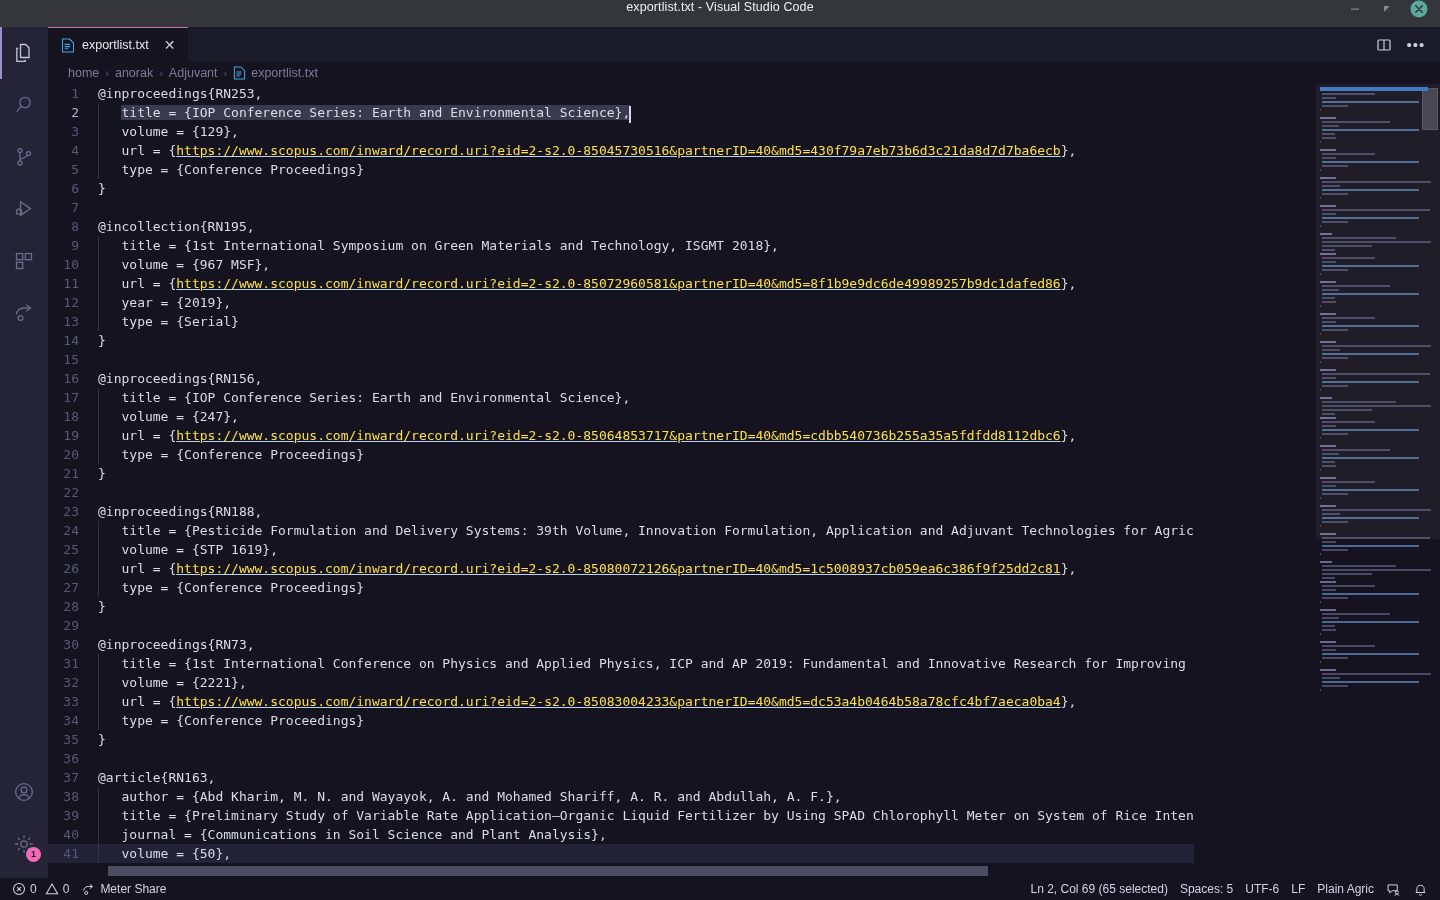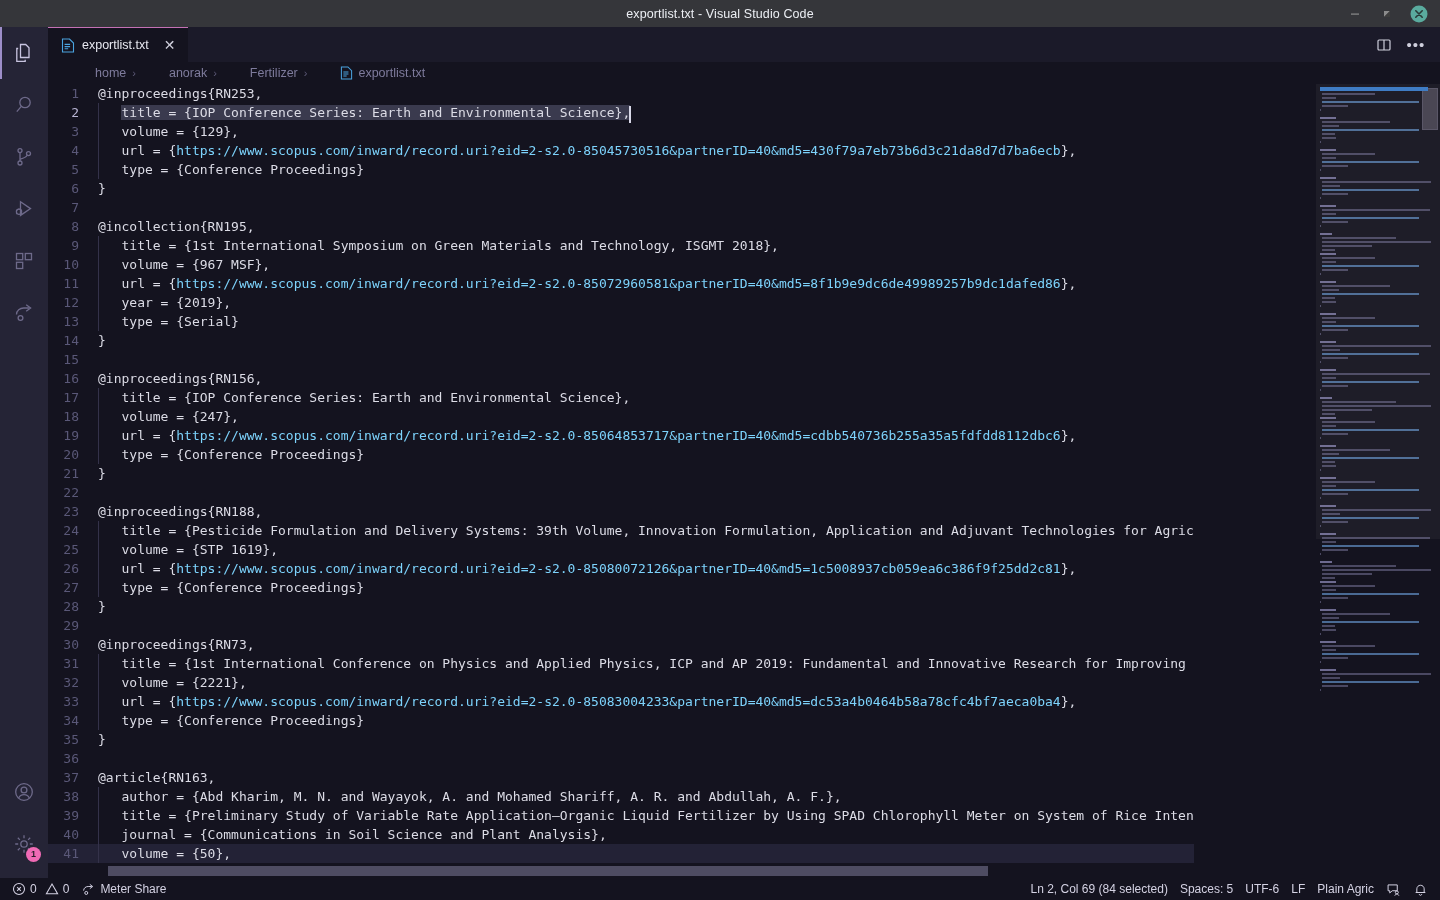--- a/index.html
+++ b/index.html
@@ -9,21 +9,21 @@
     font-family: "Liberation Sans", sans-serif;
     overflow: hidden;
     -webkit-font-smoothing: antialiased;
   }
   #app { position: relative; width: 1440px; height: 900px; display: flex; flex-direction: column; }
 
   
   .titlebar {
     height: 27px; min-height: 27px;
     background: #35363a;
-    display: flex; align-items: center;
+    display: flex; align-items: flex-start;
     position: relative;
     color: #e6e6e6;
   }
   .titlebar-title {
     position: absolute; left: 0; right: 0; text-align: center;
     font-size: 12.5px; color: #eceff4; letter-spacing: .1px;
     pointer-events: none;
   }
   .win-controls { margin-left: auto; display: flex; align-items: center; gap: 14px; padding-right: 12px; z-index: 2; }
   .win-btn { width: 18px; height: 18px; display: flex; align-items: center; justify-content: center; cursor: pointer; }
@@ -101,21 +101,21 @@
   .tab-action { width: 28px; height: 28px; display: flex; align-items: center; justify-content: center; cursor: pointer; color: #cfcfdc; border-radius:4px;}
 
   
   .breadcrumbs {
     height: 22px; min-height: 22px;
     display: flex; align-items: center;
     padding-left: 18px; gap: 4px;
     font-size: 12.5px; color: #7e7b9c;
     background: #14131f;
   }
-  .crumb { cursor: pointer; padding: 0 2px; display:flex; align-items:center; gap:5px;margin-left:27px;}
+  .crumb { cursor: pointer; padding: 0 2px; display:flex; align-items:center; gap:5px;}
   .crumb-sep { color: #5d5a78; font-size: 11px; }
 
   
   .code-wrap { flex: 1; position: relative; overflow: hidden; background: #14131f; display: flex; }
   .code-scroll { position: relative; flex: 1; overflow: hidden; }
   .code-lines {
     position: absolute; top: 0; left: 0;
     font-family: "DejaVu Sans Mono", "Liberation Mono", monospace;
     font-size: 13px; line-height: 19px;
     white-space: pre;
@@ -124,21 +124,21 @@
   .ln {
     width: 50px; min-width: 50px; text-align: right;
     color: #5a5878; padding-right: 19px;
     user-select: none;
   }
   .ln.cur { color: #b9b5d4; }
   .lc { color: #dcdce6; position: relative; white-space: pre; }
   .indent-guide {
     position: absolute; left: 0; top: 0; bottom: 0; width: 1px; background: #34324a;
   }
-  a.url { color: #7dd3fc; text-decoration-color:#b7d4f5; cursor: pointer; }
+  a.url { color: #fde047; text-decoration: underline; text-decoration-color:#b7d4f5; cursor: pointer; }
   .sel { background: #3a3a4e; }
   .cursor {
     display: inline-block; width: 2px; height: 17px; background: #d8d8e8;
     vertical-align: text-bottom; margin-left: -1px; position:relative; top:3px;
   }
   .line.highlight-row { background: #232236; }
 
   
   .minimap {
     width: 124px; min-width: 124px; position: relative;
@@ -296,21 +296,21 @@
           </div>
           <div class="tab-action" style="font-size:15px;letter-spacing:1px;">•••</div>
         </div>
       </div>
 
       <div class="breadcrumbs">
         <span class="crumb">home</span>
         <span class="crumb-sep">›</span>
         <span class="crumb">anorak</span>
         <span class="crumb-sep">›</span>
-        <span class="crumb">Fertilizer</span>
+        <span class="crumb">Adjuvant</span>
         <span class="crumb-sep">›</span>
         <span class="crumb">
           <span style="display:flex;">
             <svg width="13" height="14" viewBox="0 0 14 15">
               <path d="M1.5 1h7l4 4v9h-11z" fill="none" stroke="#4aa3df" stroke-width="1.1"></path>
               <path d="M3.6 6.4h5.5M3.6 8.6h5.5M3.6 10.8h3.6" stroke="#4aa3df" stroke-width="1.1"></path>
             </svg>
           </span>
           <span>exportlist.txt</span>
         </span>
@@ -772,21 +772,21 @@
         <svg width="15" height="15" viewBox="0 0 20 20" fill="none" stroke="#d4d2e3" stroke-width="1.3">
           <path d="M3.5 11.5c0-3.4 2.9-5.5 6.1-5.5h4.8"></path>
           <path d="M11.8 3.2 15.6 6l-3.8 2.8"></path>
           <circle cx="7" cy="14.6" r="2"></circle>
         </svg>
       </span>
       <span>Meter Share</span>
     </div>
 
     <div class="sb-right">
-      <div class="sb-item">Ln 2, Col 69 (84 selected)</div>
+      <div class="sb-item">Ln 2, Col 69 (65 selected)</div>
       <div class="sb-item">Spaces: 5</div>
       <div class="sb-item">UTF-6</div>
       <div class="sb-item">LF</div>
       <div class="sb-item">Plain Agric</div>
       <div class="sb-item">
         <span class="sb-icon">
           <svg width="15" height="15" viewBox="0 0 18 18" fill="none" stroke="#d4d2e3" stroke-width="1.2">
             <path d="M2.5 3.5h11v7h-6l-3 2.6v-2.6h-2z"></path>
             <circle cx="13" cy="12.5" r="1.8"></circle>
               <path d="M10.6 16.4c.4-1.3 1.3-1.9 2.4-1.9s2 .6 2.4 1.9"></path>

